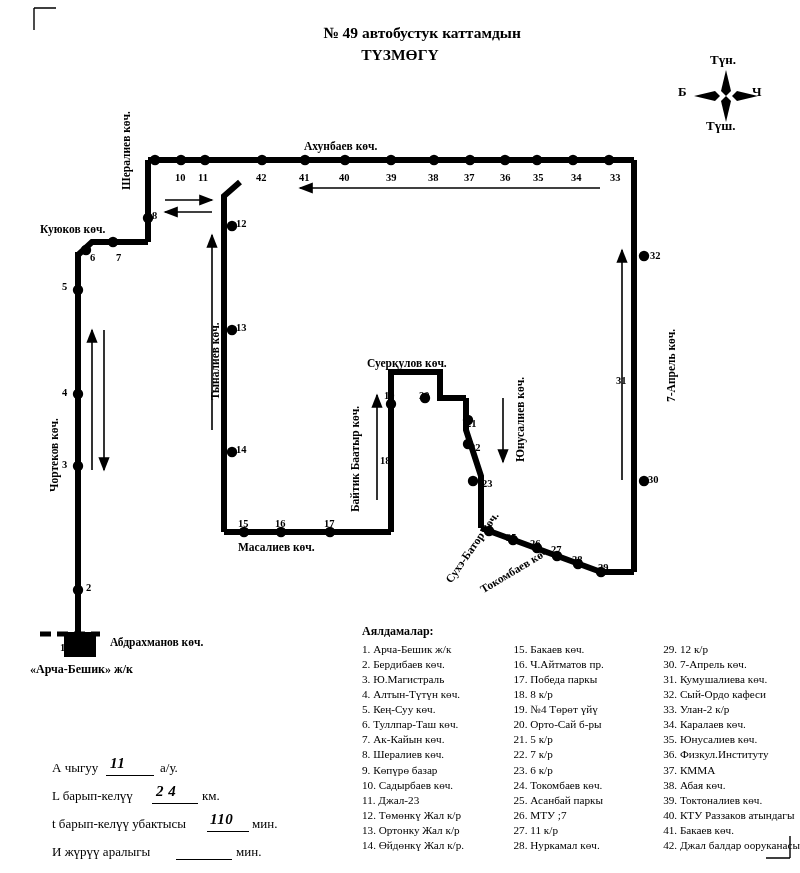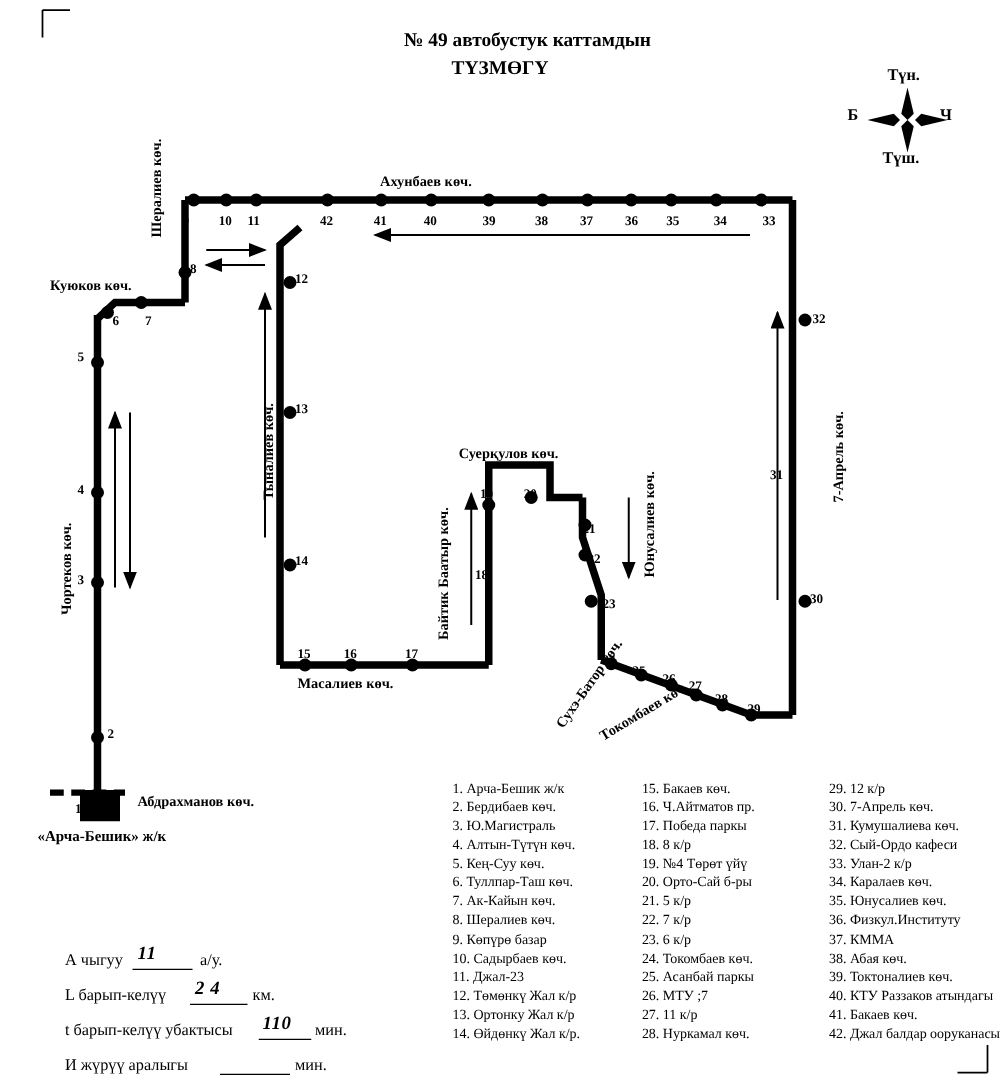--- a/index.html
+++ b/index.html
@@ -276,20 +276,21 @@
   <div class="snum" style="left:533px; top:172px;">35</div>
   <div class="snum" style="left:500px; top:172px;">36</div>
   <div class="snum" style="left:464px; top:172px;">37</div>
   <div class="snum" style="left:428px; top:172px;">38</div>
   <div class="snum" style="left:386px; top:172px;">39</div>
   <div class="snum" style="left:339px; top:172px;">40</div>
   <div class="snum" style="left:299px; top:172px;">41</div>
   <div class="snum" style="left:256px; top:172px;">42</div>
 
   <div class="legend">
+    <div class="legend-title">Аялдамалар:</div>
     <div class="legend-cols">
       <div class="legend-col c1">
         <div class="legend-item">1. Арча-Бешик ж/к</div>
         <div class="legend-item">2. Бердибаев көч.</div>
         <div class="legend-item">3. Ю.Магистраль</div>
         <div class="legend-item">4. Алтын-Түтүн көч.</div>
         <div class="legend-item">5. Кең-Суу көч.</div>
         <div class="legend-item">6. Туллпар-Таш көч.</div>
         <div class="legend-item">7. Ак-Кайын көч.</div>
         <div class="legend-item">8. Шералиев көч.</div>

